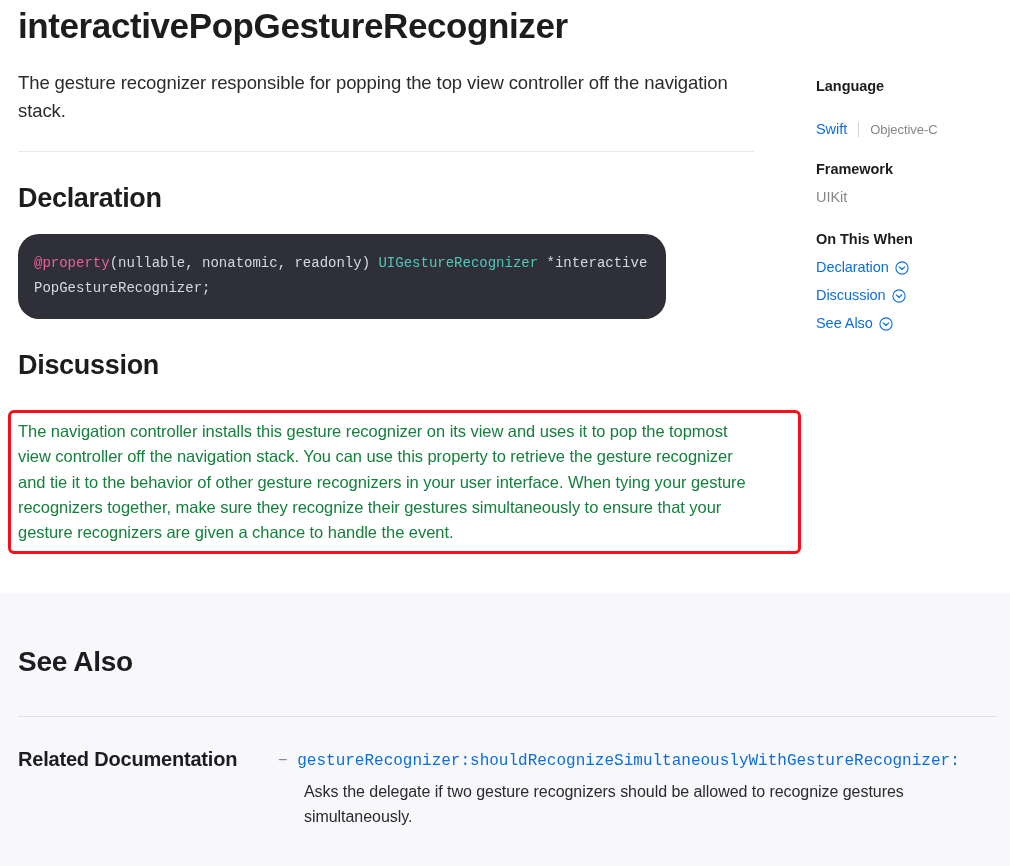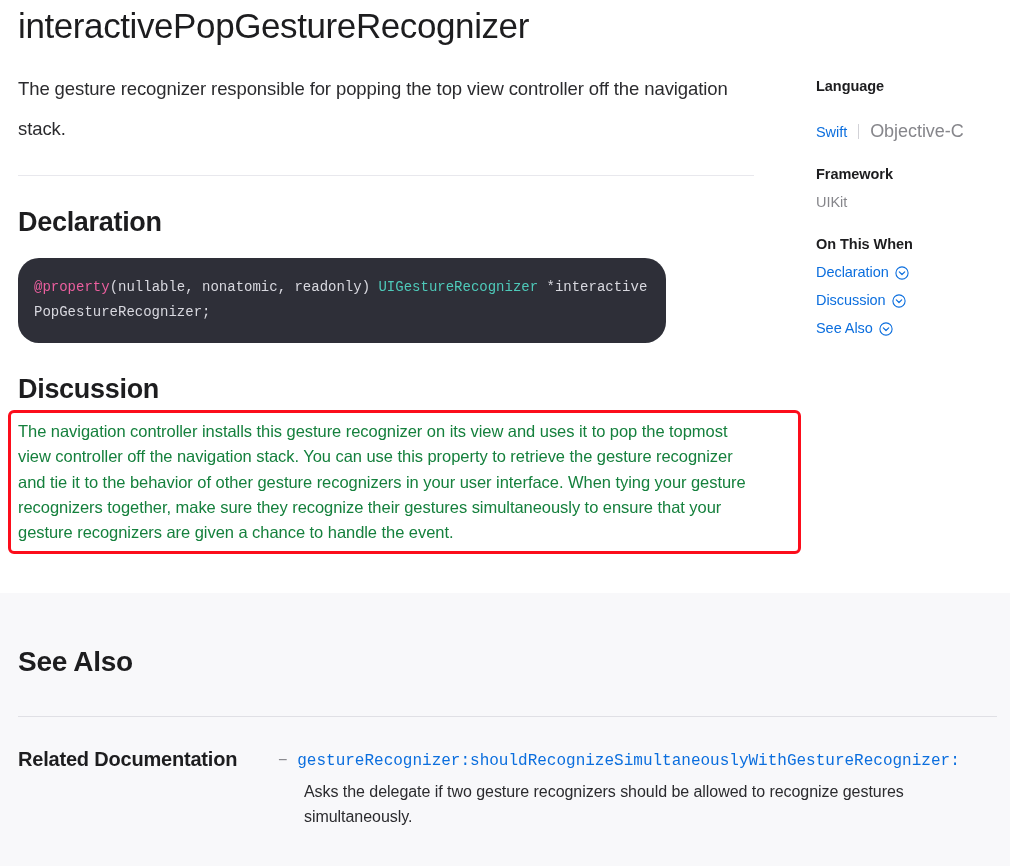--- a/index.html
+++ b/index.html
@@ -31,30 +31,30 @@
     position: absolute;
     left: 18px; top: 0;
     width: 736px;
   }
 
   .page-title {
     margin: 0;
     padding-top: 4px;
     font-size: 35px;
     line-height: 44px;
-    font-weight: normal;
+    font-weight: bold;
     letter-spacing: -0.4px;
     color: #1d1d1f;
   }
 
   .abstract {
     margin: 0;
     padding-top: 21px;
     font-size: 18.5px;
-    line-height: 40px;
+    line-height: 28px;
     color: #2b2b2e;
     letter-spacing: -0.1px;
   }
 
   .rule {
     height: 1px;
     background: #e8e8ed;
     margin-top: 26px;
   }
 
@@ -137,21 +137,21 @@
     text-decoration: none;
     letter-spacing: -0.05px;
   }
   .sb-divider-v {
     width: 1px;
     height: 15px;
     background: #d2d2d7;
     margin: 0 11px;
   }
   .sb-inactive {
-    font-size: 18px;
+    font-size: 13px;
     color: #86868b;
     letter-spacing: -0.05px;
   }
   .otp-item {
     display: flex;
     align-items: center;
     margin-top: 8px;
     line-height: 20px;
   }
   .otp-item .sb-link { margin-right: 6px; }

